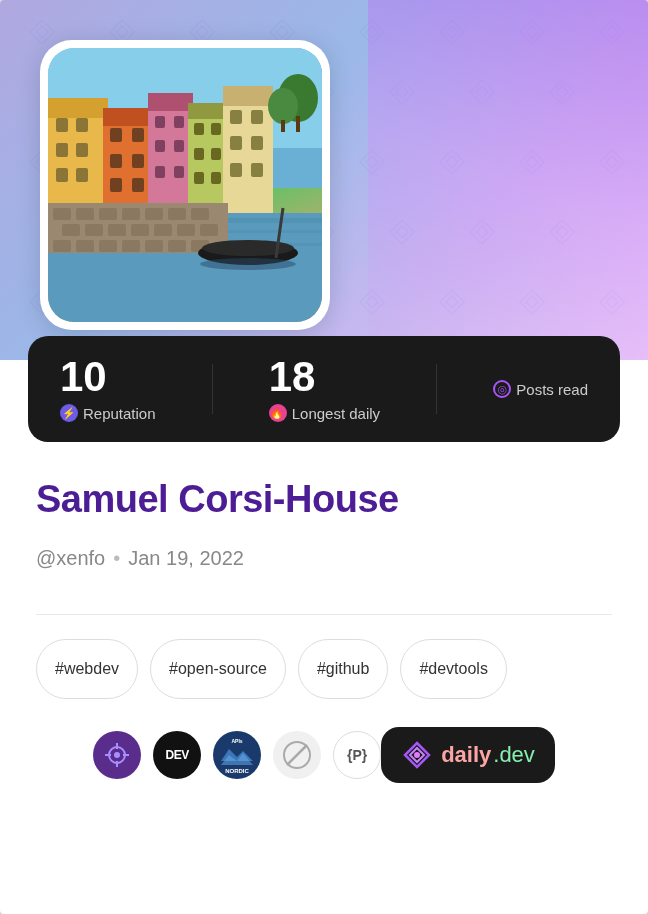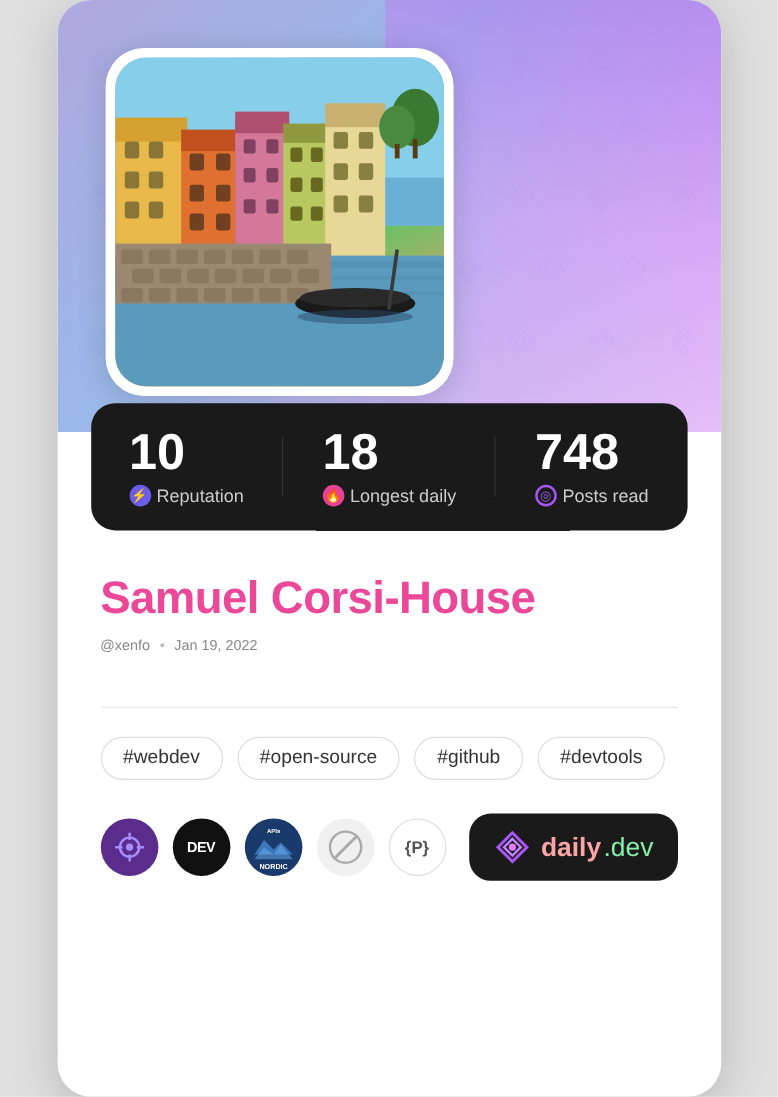--- a/index.html
+++ b/index.html
@@ -6,24 +6,24 @@
     body {
       display: flex;
       justify-content: center;
       align-items: center;
       min-height: 100vh;
       background: #e0e0e0;
       font-family: -apple-system, BlinkMacSystemFont, 'Segoe UI', sans-serif;
     }
 
     .card {
-      width: 553px;
+      width: 648px;
       min-height: 914px;
       background: #fff;
-      border-radius: 28px;
+      border-radius: 4px;
       overflow: hidden;
       position: relative;
       box-shadow: 0 8px 40px rgba(0,0,0,0.18);
     }
 
     
     .header-bg {
       position: relative;
       width: 100%;
       height: 360px;
@@ -132,27 +132,27 @@
     }
 
     
     .profile-info {
       padding: 36px 36px 20px;
     }
 
     .profile-name {
       font-size: 38px;
       font-weight: 800;
-      color: #ec4899;
-      margin-bottom: 10px;
+      color: #4c1d95;
+      margin-bottom: 26px;
       letter-spacing: -0.5px;
     }
 
     .profile-meta {
-      font-size: 12px;
+      font-size: 20px;
       color: #888;
       display: flex;
       align-items: center;
       gap: 8px;
     }
 
     .profile-meta .dot {
       color: #bbb;
     }
 
@@ -167,33 +167,33 @@
       padding: 0 36px;
       display: flex;
       flex-wrap: wrap;
       gap: 12px;
       margin-bottom: 28px;
     }
 
     .tag {
       border: 1.5px solid #ddd;
       border-radius: 50px;
-      padding: 8px 18px;
+      padding: 20px 18px;
       font-size: 16px;
       color: #333;
       font-weight: 500;
       background: #fff;
     }
 
     
     .bottom-section {
       padding: 0 36px 36px;
       display: flex;
       align-items: center;
-      justify-content: space-between;
+      justify-content: center;
     }
 
     .badges {
       display: flex;
       gap: 12px;
       align-items: center;
     }
 
     .badge {
       width: 48px;
@@ -527,21 +527,20 @@
       <span class="stat-number">18</span>
       <span class="stat-label">
         <span class="stat-icon icon-streak">🔥</span>
         <span>Longest daily</span>
       </span>
     </div>
 
     <div class="stat-divider"></div>
 
     <div class="stat-item">
-      <span class="stat-number">748</span>
       <span class="stat-label">
         <span class="stat-icon icon-posts">◎</span>
         <span>Posts read</span>
       </span>
     </div>
   </div>
 
   <div class="profile-info">
     <h1 class="profile-name">Samuel Corsi-House</h1>
     <div class="profile-meta">

